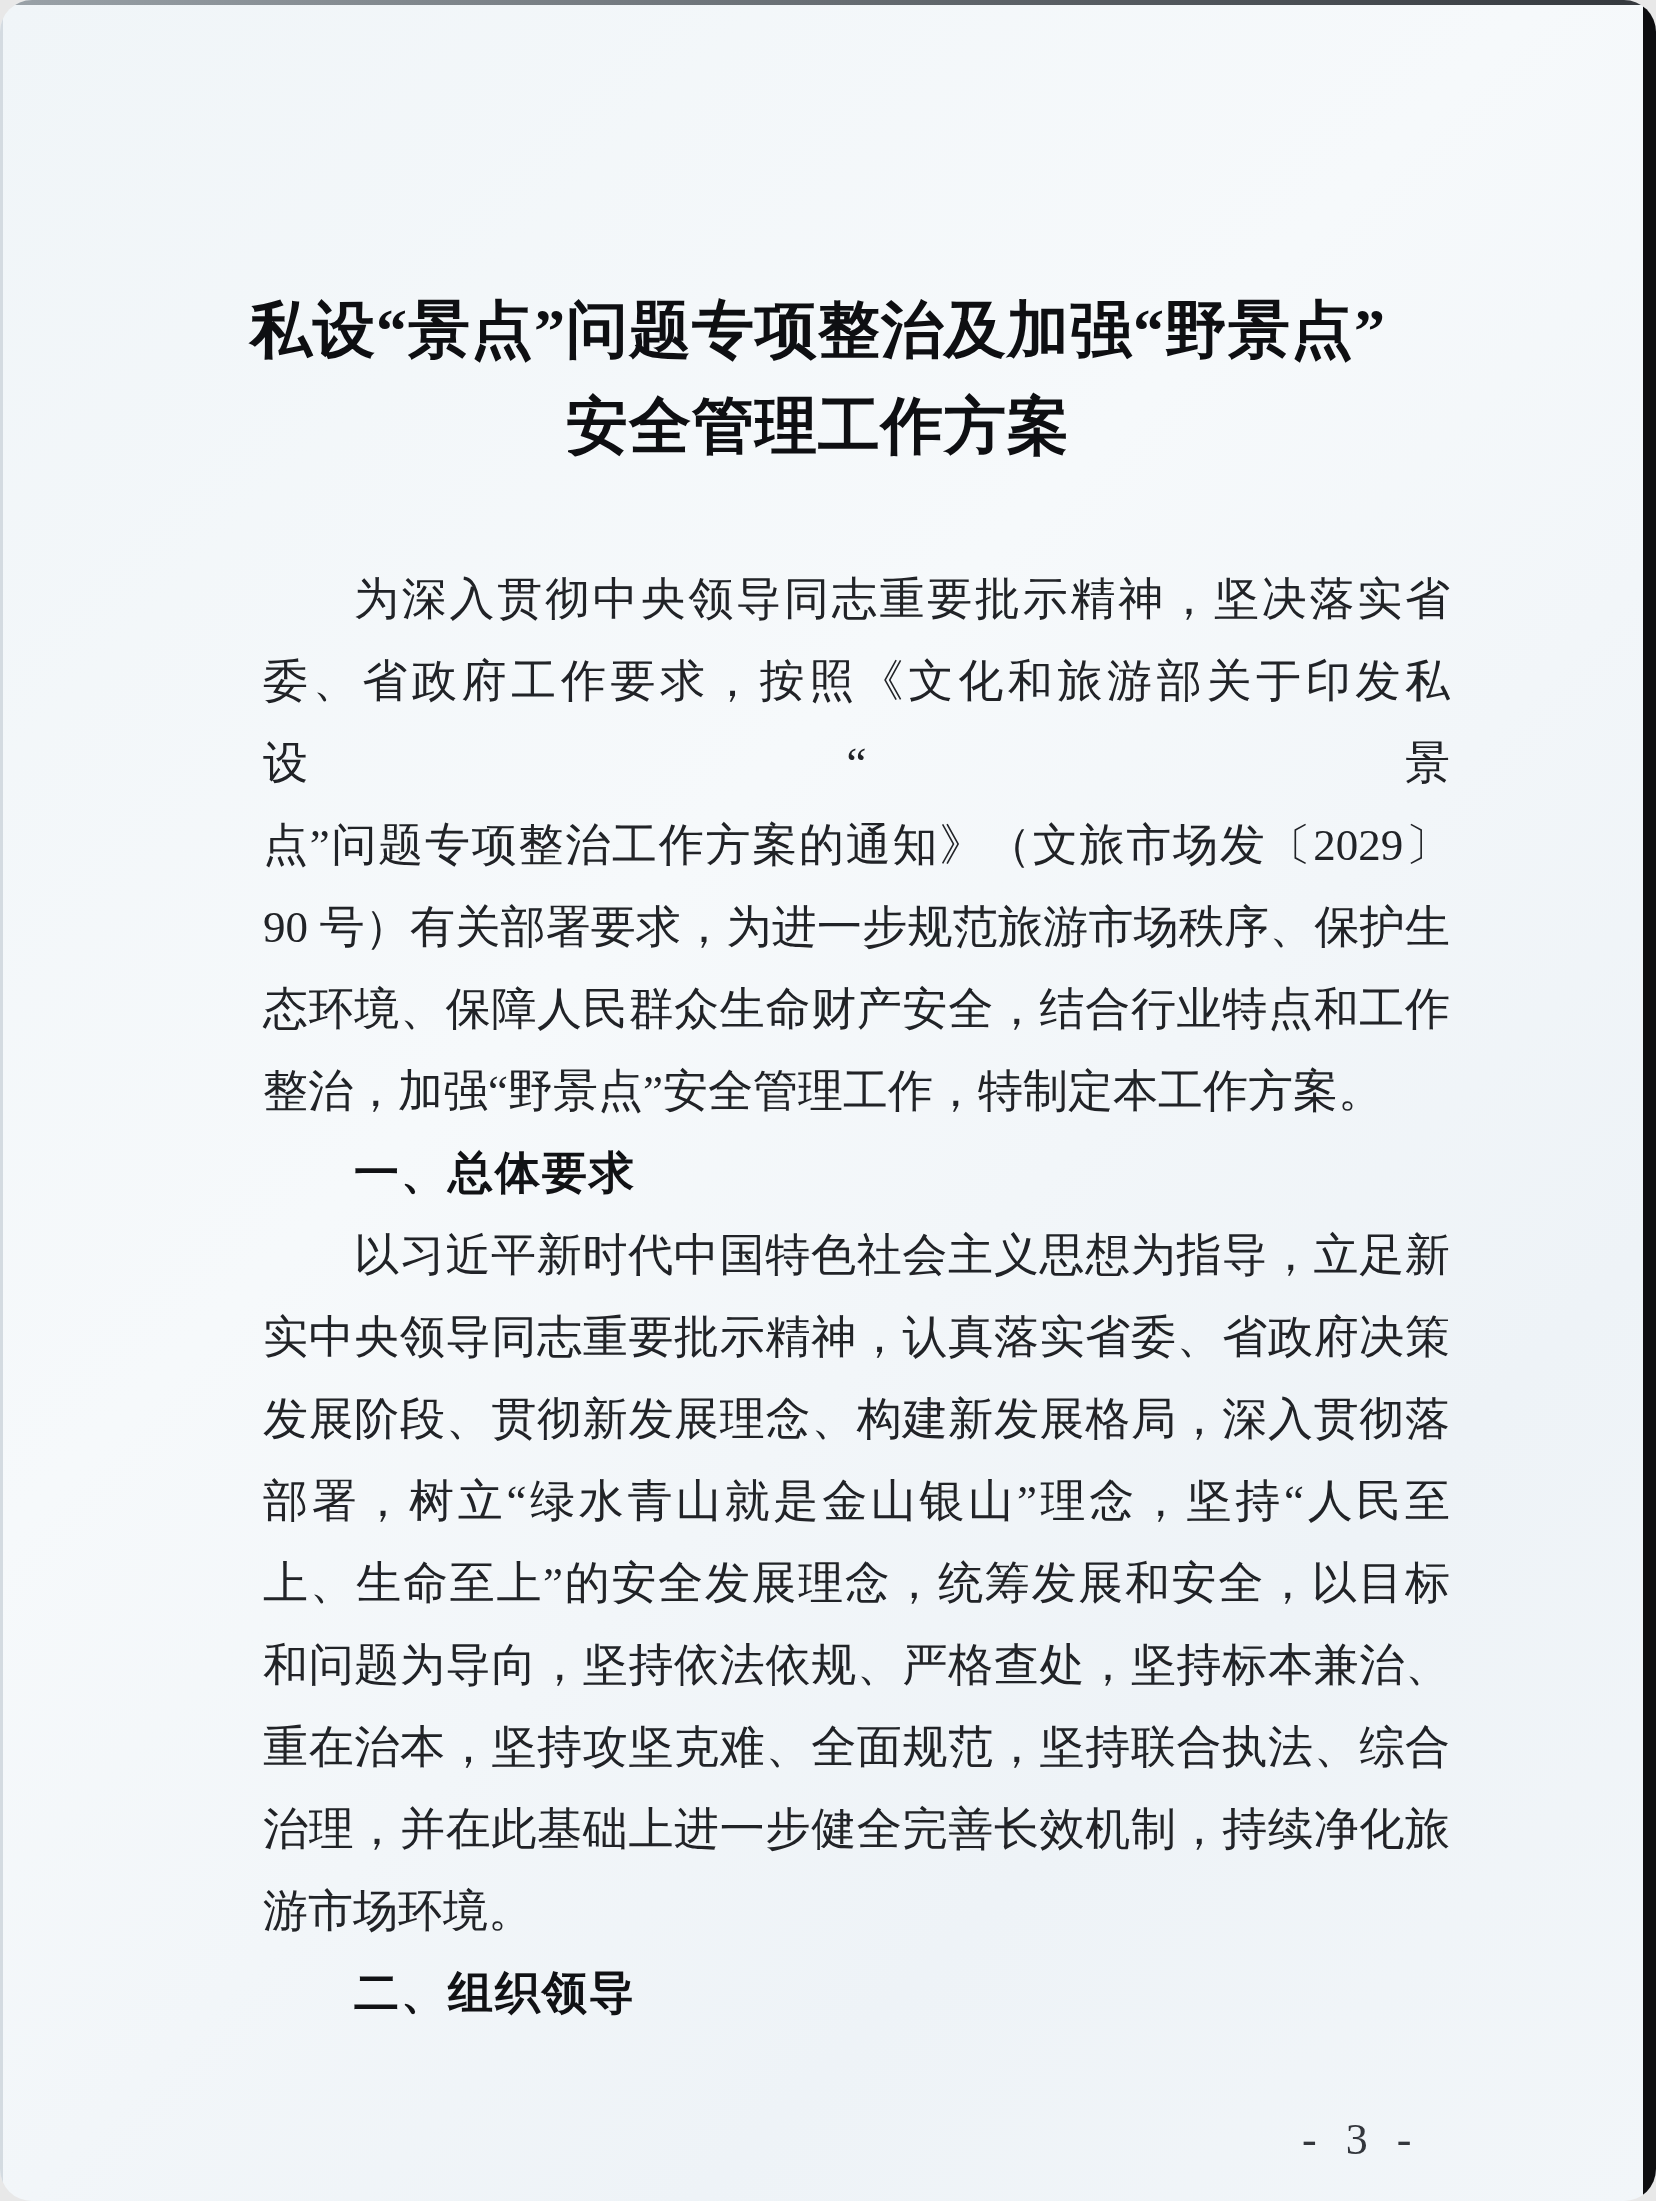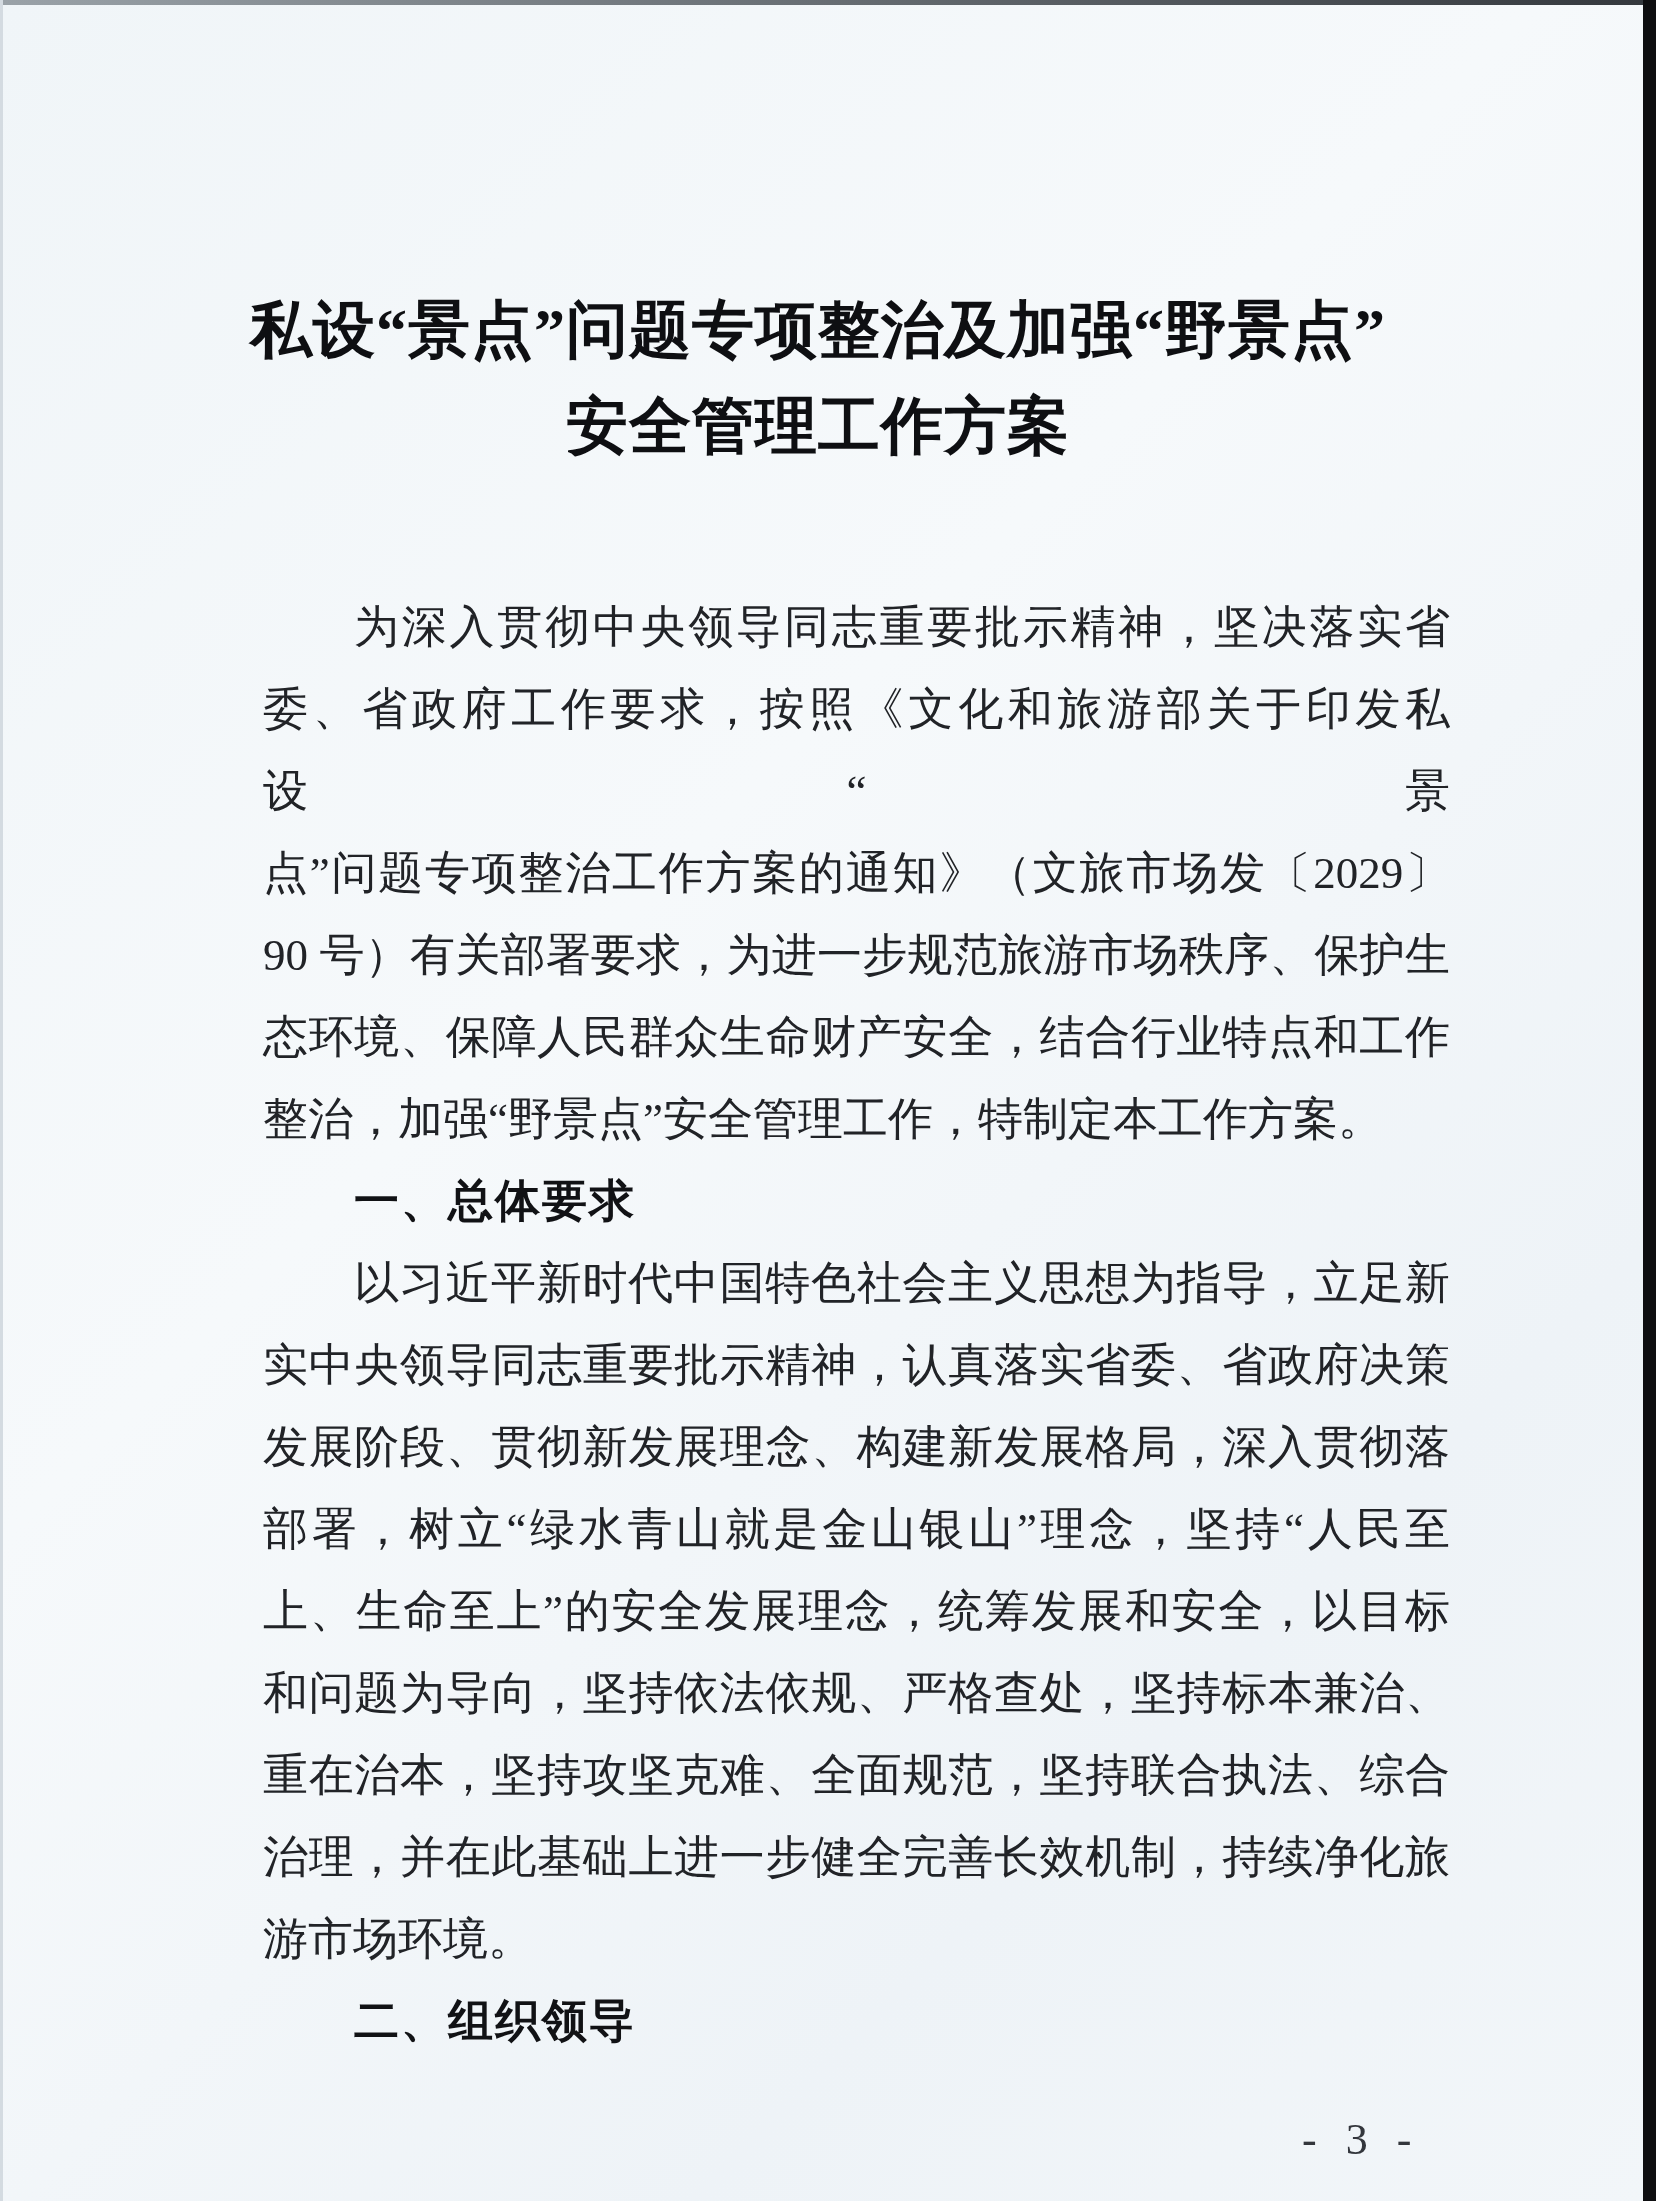--- a/index.html
+++ b/index.html
@@ -4,37 +4,38 @@
 <style>
   html,body { margin:0; padding:0; background:#e8e8e8; }
   .page {
     position:relative;
     width:1656px; height:2201px;
     margin:0 auto;
     background: linear-gradient(135deg, #f0f5f8 0%, #f6f9fb 40%, #eef3f7 75%, #f2f6f9 100%);
     overflow:hidden;
     font-family:"Liberation Serif","DejaVu Serif",serif;
     color:#26282c;
+    border-radius:32px;
   }
   
   .edge-top   { position:absolute; top:0; left:0; right:0; height:5px;
                 background:linear-gradient(to right,#9aa2a8,#34383d); }
   .edge-right { position:absolute; top:0; right:0; width:13px; height:100%; background:#0e0e10; }
   .edge-left  { position:absolute; top:0; left:0; width:3px; height:100%; background:#d4dbe1; }
 
   .title {
     position:absolute; top:282px; left:110px; right:130px;
     text-align:center;
     font-size:62px; line-height:96px; font-weight:700;
     color:#0e0f12; letter-spacing:1px;
   }
   .title .title-line { white-space:nowrap; }
 
   .body-col {
-    position:absolute; left:263px; top:586px; width:1187px;
+    position:absolute; left:263px; top:558px; width:1187px;
     font-size:45px; line-height:82px;
     color:#212327;
   }
   .line { min-height:82px; }
   .line.fill { text-align:justify; text-align-last:justify; text-justify:inter-character; }
   .line.indent { text-indent:91px; }
   .heading {
     font-family:Liberation Serif, serif;
     font-weight:700; font-size:45px; line-height:82px;
     padding-left:91px; color:#111215;

